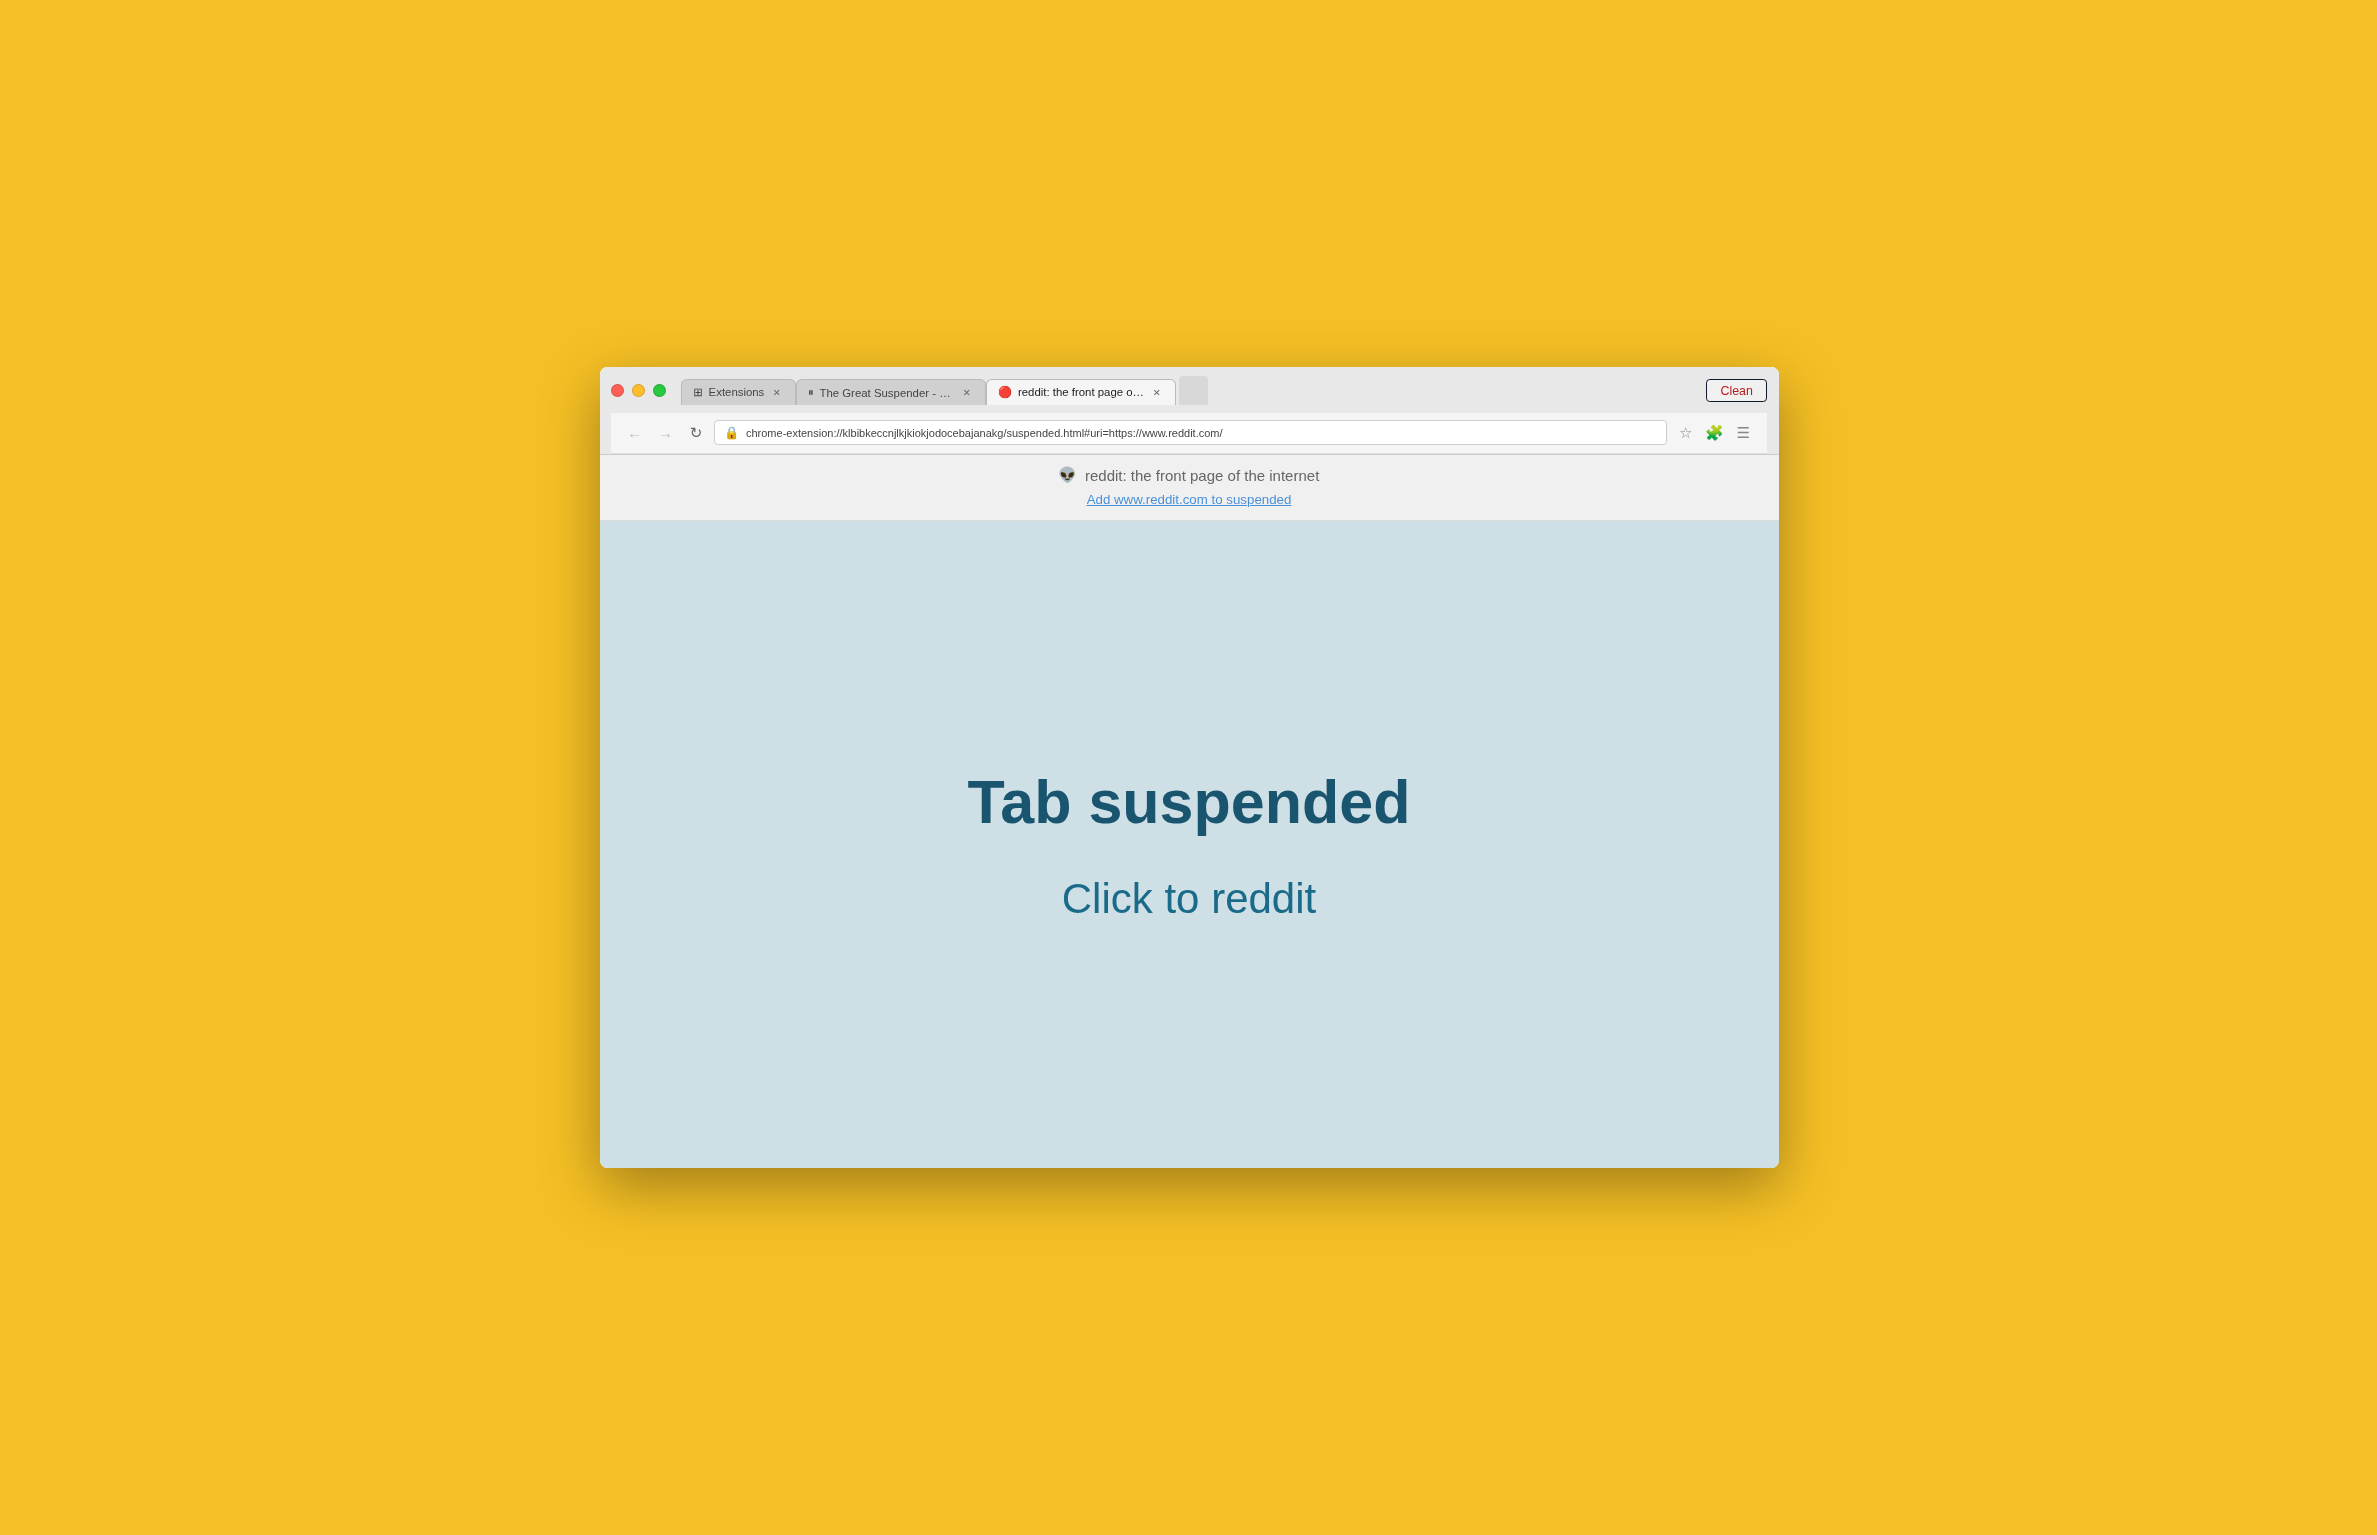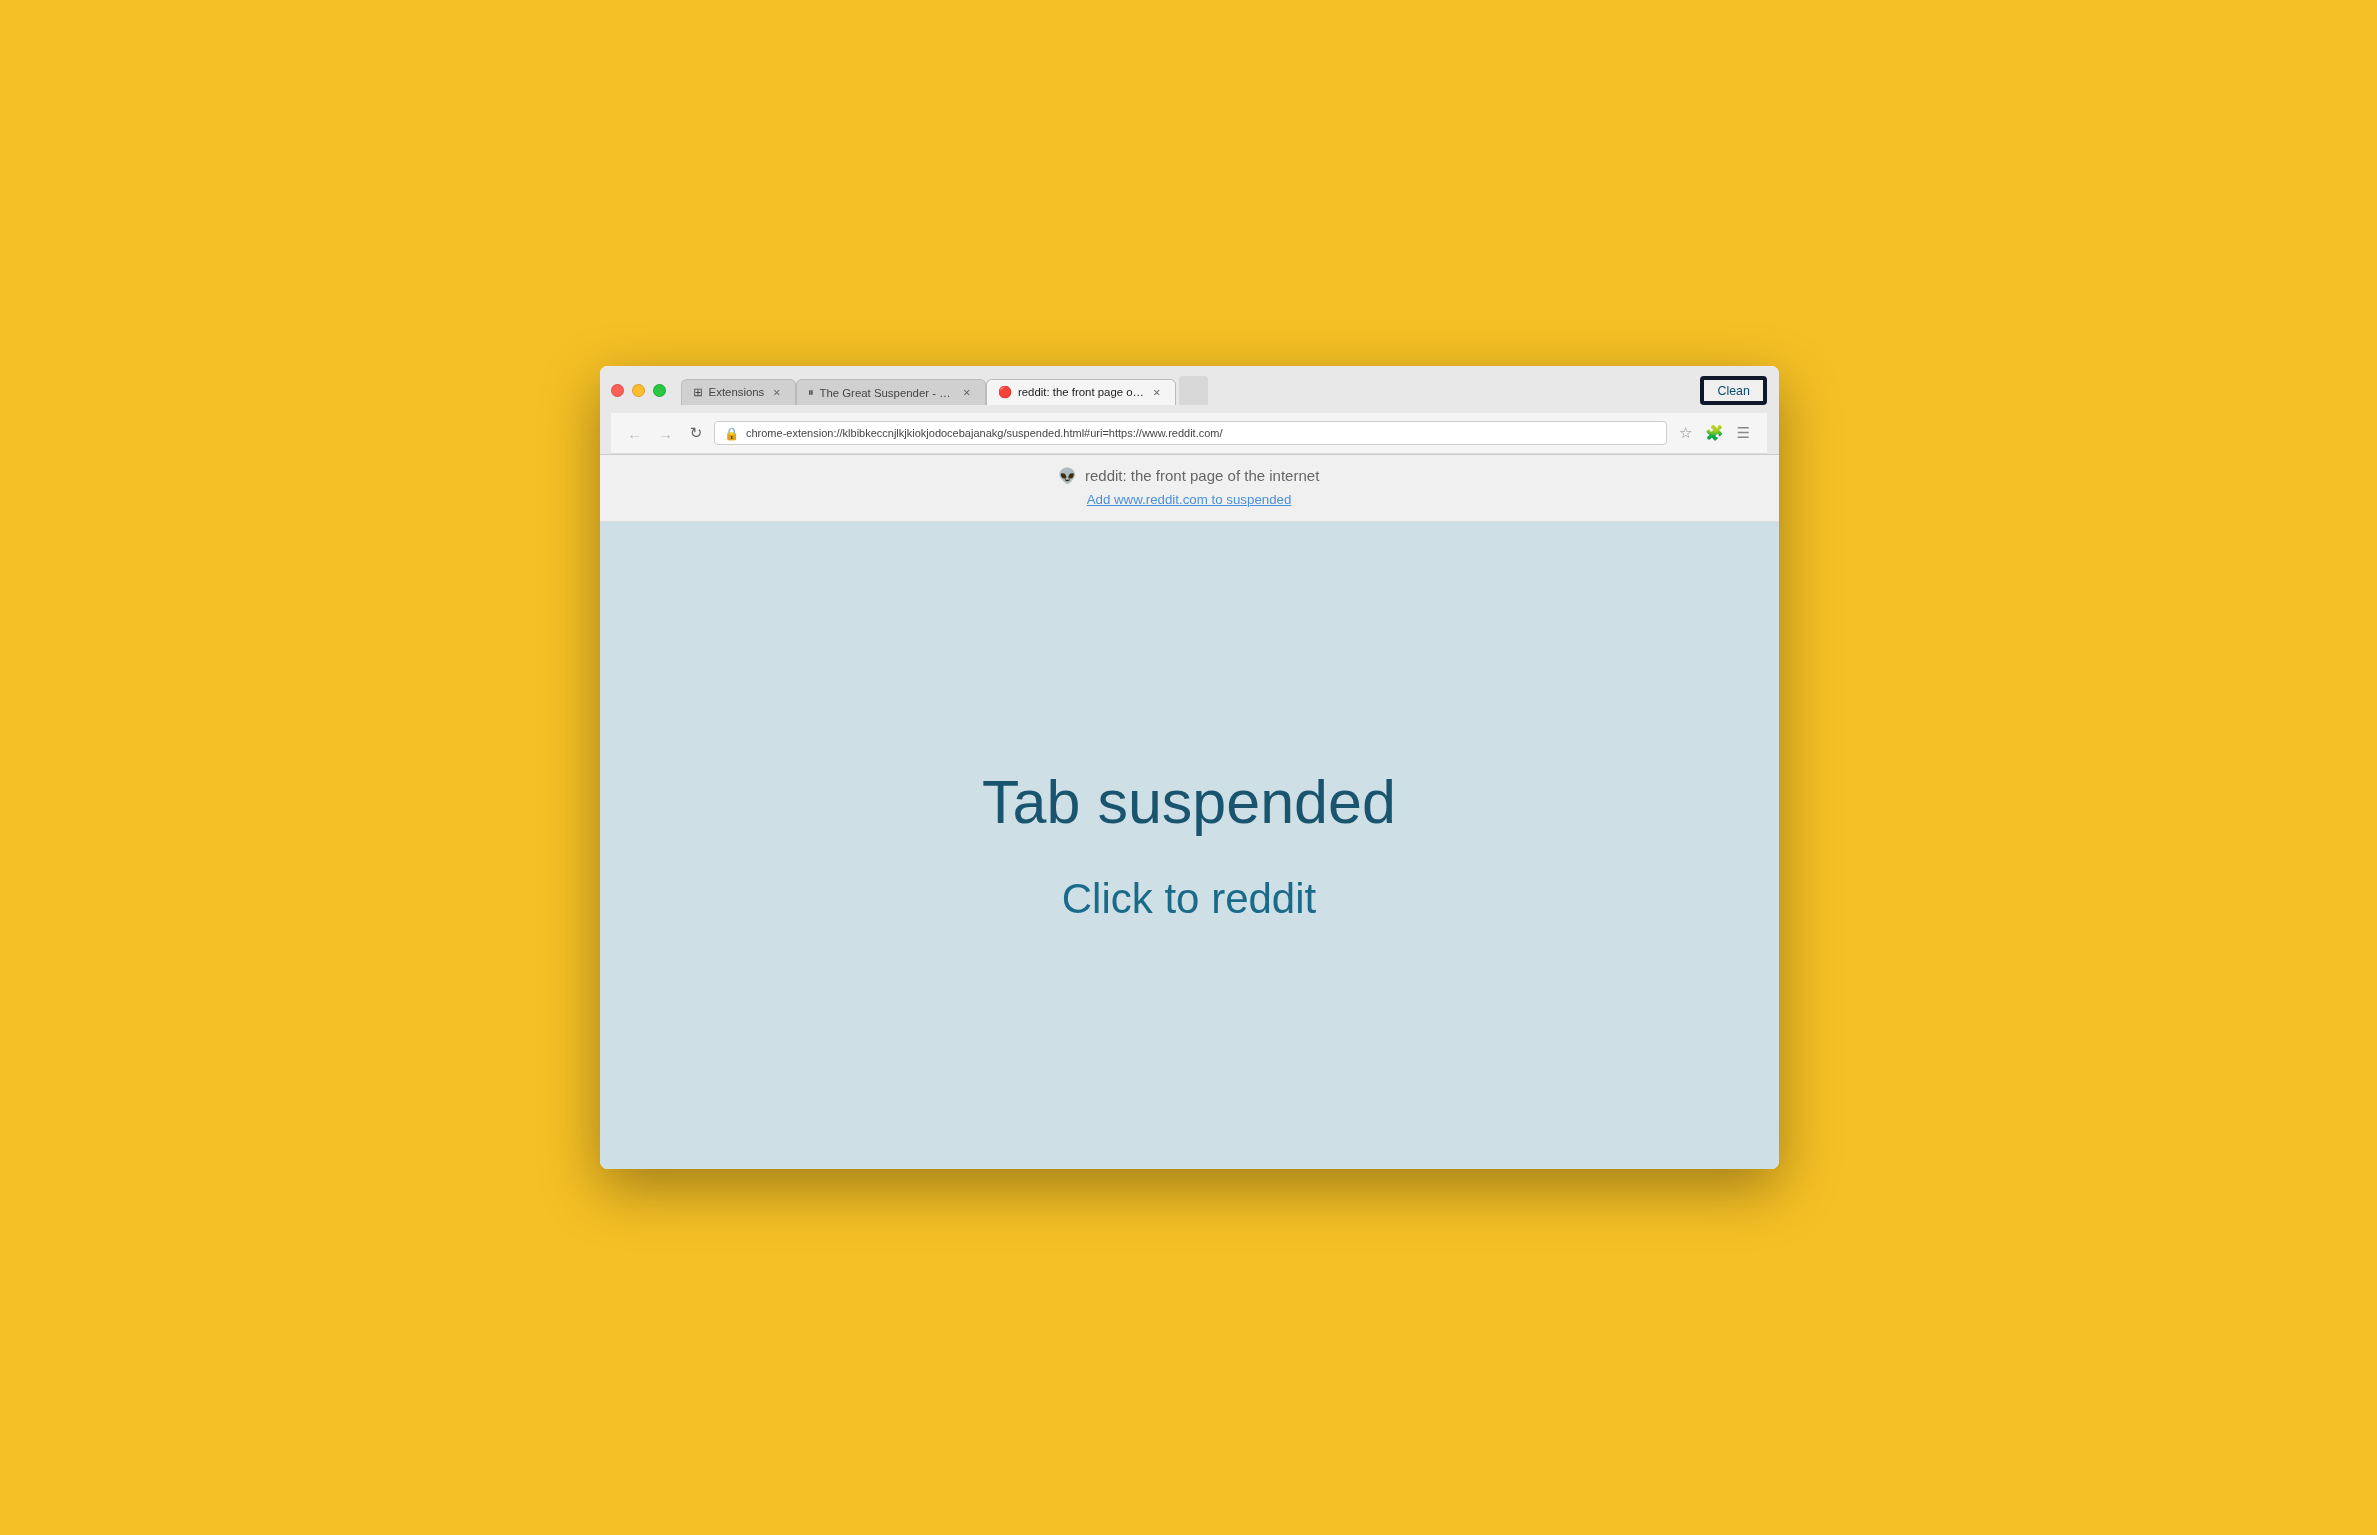--- a/index.html
+++ b/index.html
@@ -114,25 +114,25 @@
       width: 28.5px;
       height: 28.5px;
       background: #d8d8d8;
       border-radius: 3.8px 3.8px 0 0;
       margin-left: 3.8px;
     }
 
     .clean-button {
       margin-left: auto;
       background: #f0f0f0;
-      border: 4px solid #0f172a;
+      border: 1px solid #0f172a;
       border-radius: 3.8px;
       padding: 3.8px 13.3px;
       font-size: 12.4px;
-      color: #0c4a6e;
+      color: #b91c1c;
       cursor: pointer;
     }
 
     
     .address-bar {
       display: flex;
       align-items: center;
       gap: 5.7px;
       padding: 7.6px 11.4px;
       background: #f5f5f5;
@@ -236,21 +236,21 @@
       flex-direction: column;
       align-items: center;
       justify-content: center;
       gap: 38px;
       padding: 76px 38px;
       cursor: pointer;
     }
 
     .tab-suspended-title {
       font-size: 61px;
-      font-weight: 400;
+      font-weight: 700;
       color: #1a5570;
       text-align: center;
     }
 
     .click-to-reload {
       font-size: 42px;
       font-weight: 400;
       color: #1a6b8a;
       text-align: center;
     }

